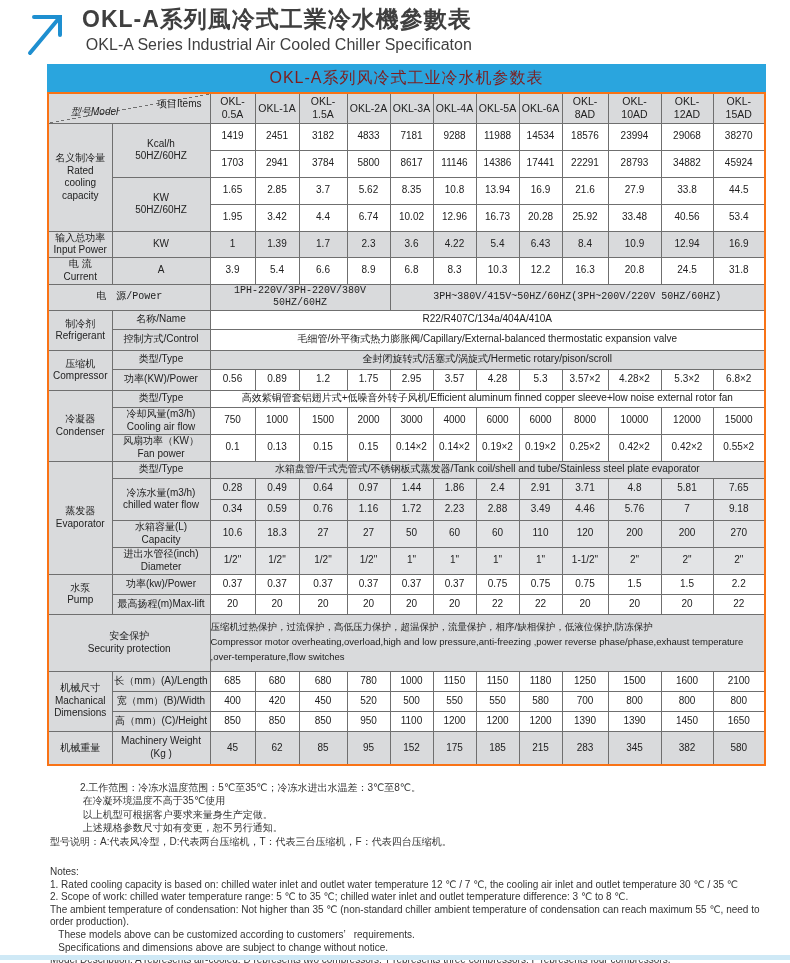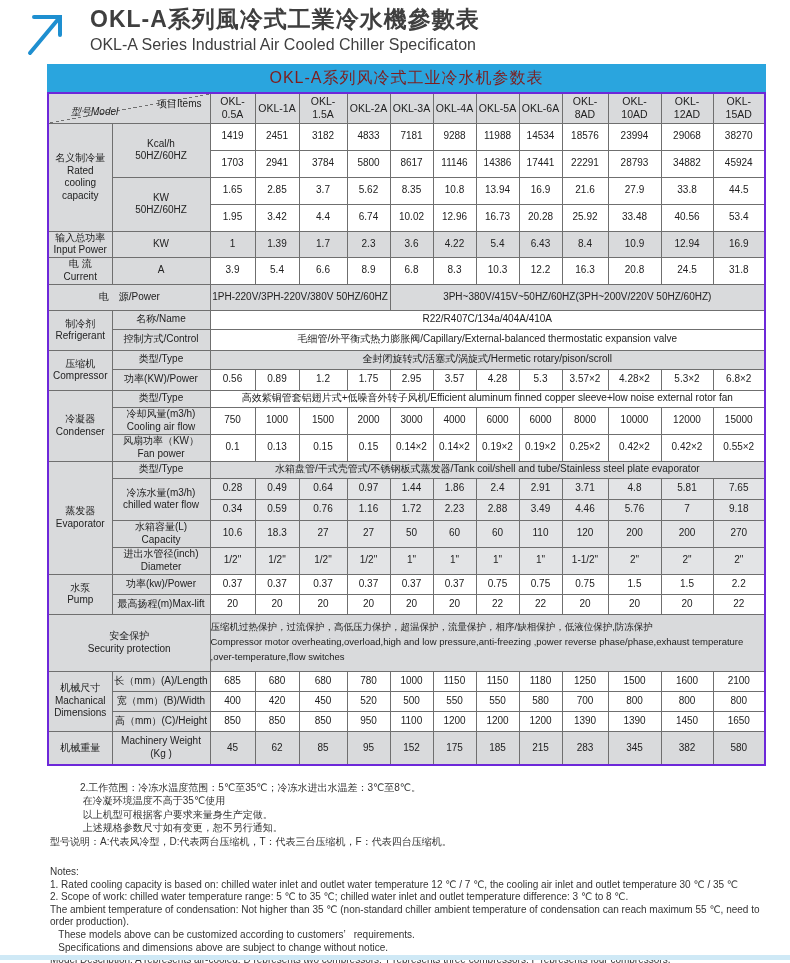--- a/index.html
+++ b/index.html
@@ -2,29 +2,29 @@
 <html><head>
 <meta charset="utf-8">
 <style>
   html,body{margin:0;padding:0;}
   body{width:790px;height:963px;background:#ffffff;font-family:"Liberation Sans","DejaVu Sans",sans-serif;overflow:hidden;}
   .doc{position:relative;width:790px;height:963px;background:#fff;}
 
   
   .masthead{position:absolute;left:22px;top:5px;display:flex;align-items:flex-start;}
   .arrow-logo{width:44px;height:50px;margin-top:4px;}
-  .titleblock{margin-left:24px;}
+  .titleblock{margin-left:16px;text-align:right;}
   .title-cn{font-size:23px;font-weight:600;color:#3f3f3f;letter-spacing:1px;line-height:28px;}
   .title-en{font-size:16px;font-weight:500;color:#3f3f3f;line-height:22px;margin-top:1px;}
 
   
   .tablewrap{position:absolute;left:47px;top:64px;width:719px;}
   .bluebar{height:28px;background:#2aa5de;color:#7f1d1d;font-size:16px;letter-spacing:1px;
            display:flex;align-items:center;justify-content:center;}
-  table{border-collapse:collapse;table-layout:fixed;width:719px;border:2px solid #6d28d9;}
+  table{border-collapse:collapse;table-layout:fixed;width:719px;border:2px solid #f97316;}
   td{border:1px solid #6f6f6f;text-align:center;vertical-align:middle;font-size:10px;color:#222;
      padding:0 1px;white-space:pre-line;overflow:hidden;line-height:1.25;}
   tr.s td{border-top:1.6px solid #3e3e3e;}
   .lbl,.sub,.mh,.valg,.spang{background:#d9dadc;}
   .vall{background:#e3e4e6;text-align:center;}
   .val,.span{background:#ffffff;}
   .mh{font-size:10.5px;}
   .sec{background:#d9dadc;text-align:left;padding:3px 0;font-size:9.5px;line-height:1.55;}
   .diag{background-color:#d9dadc;position:relative;
         background-image:linear-gradient(to bottom right,transparent 49.5%,#6f6f6f 49.5%,#6f6f6f 50.5%,transparent 50.5%);}
@@ -178,21 +178,21 @@
             <td class="val">8.9</td>
             <td class="val">6.8</td>
             <td class="val">8.3</td>
             <td class="val">10.3</td>
             <td class="val">12.2</td>
             <td class="val">16.3</td>
             <td class="val">20.8</td>
             <td class="val">24.5</td>
             <td class="val">31.8</td>
           </tr>
-          <tr class="s" style="height: 26px;">
+          <tr class="s" style="height: 26px; font-family: Liberation Mono, monospace;">
             <td colspan="2" class="lbl">电　源/Power</td>
             <td colspan="4" class="spang">1PH-220V/3PH-220V/380V 50HZ/60HZ</td>
             <td colspan="8" class="spang">3PH~380V/415V~50HZ/60HZ(3PH~200V/220V  50HZ/60HZ)</td>
           </tr>
           <tr class="s" style="height: 19px;">
             <td rowspan="2" class="lbl">制冷剂
 Refrigerant</td>
             <td class="sub">名称/Name</td>
             <td colspan="12" class="span">R22/R407C/134a/404A/410A</td>
           </tr>

